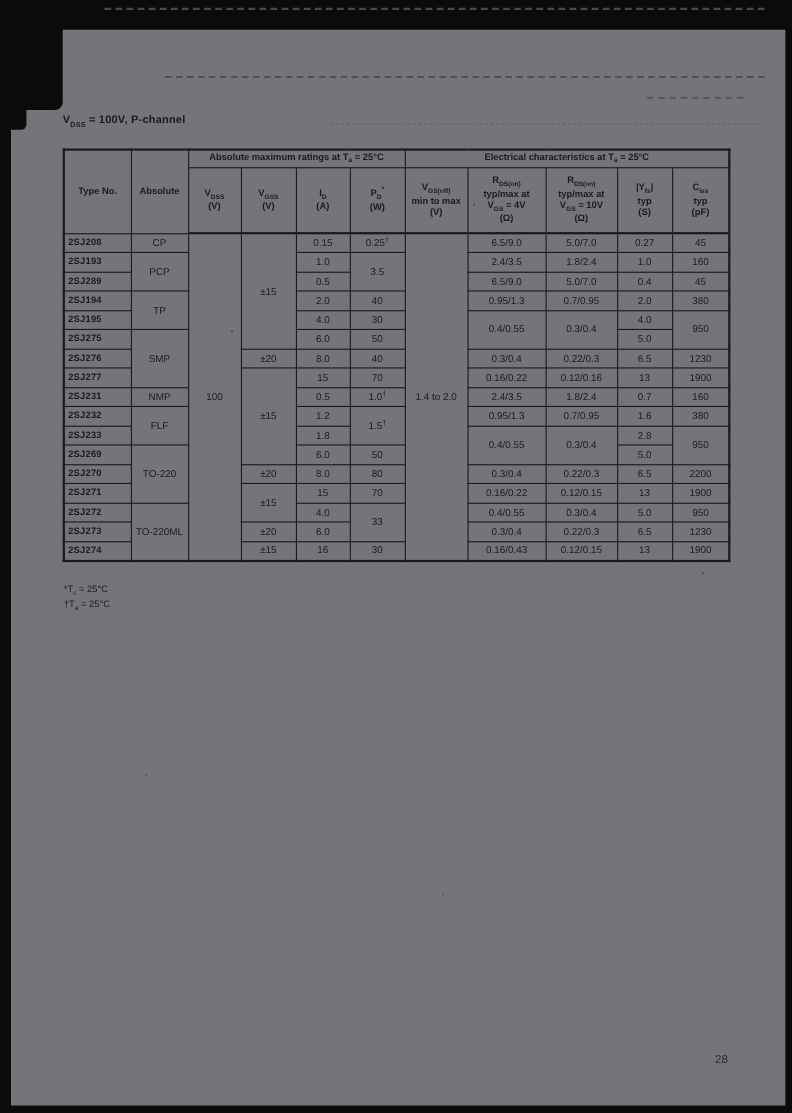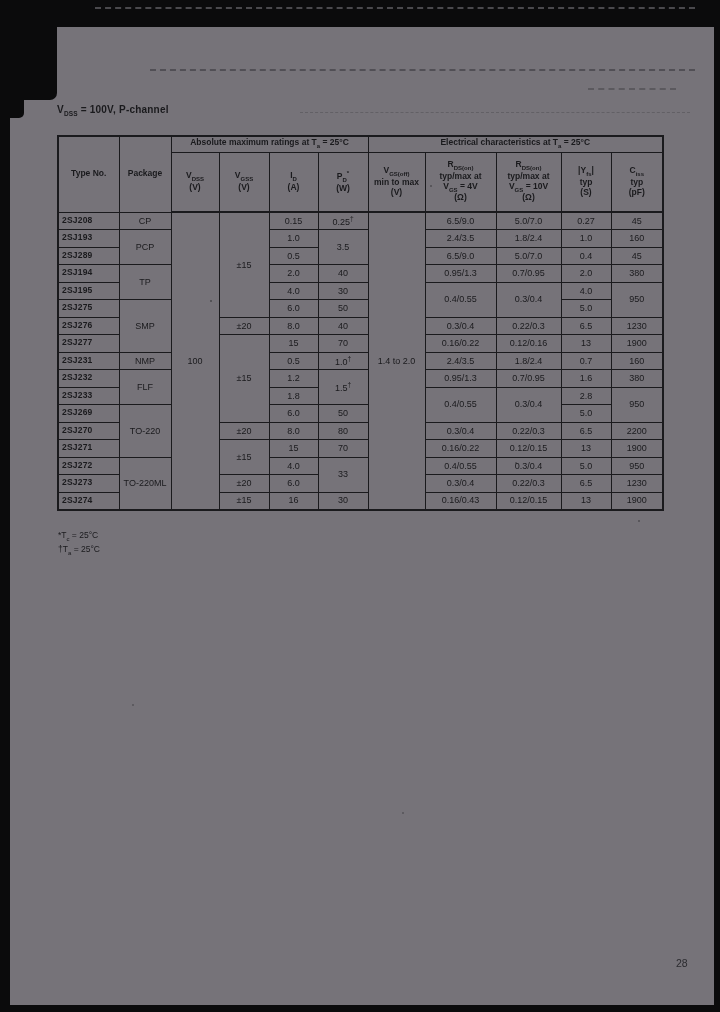--- a/index.html
+++ b/index.html
@@ -68,21 +68,21 @@
   td.col-type_no {
     text-align: left; padding-left: 3px;
     font-weight: bold; font-size: 8.5px; letter-spacing: .2px;
   }
   .footnote {
     position: absolute; left: 58px; z-index: 5;
     font-size: 8.5px; color: var(--ink);
   }
   .footnote sub { font-size: 6px; }
   .page-number {
-    position: absolute; left: 676px; top: 957px; z-index: 5;
+    position: absolute; left: 650px; top: 957px; z-index: 5;
     font-size: 10.5px; color: #2b2b2f;
   }
 </style>
 </head>
 <body>
 
 <div class="canvas">
   <div class="page"></div>
   <div class="corner-blob"></div>
   <div class="corner-blob2"></div>
@@ -107,21 +107,21 @@
           <col style="width:50px">
         <col style="width:57px">
           <col style="width:71px">
           <col style="width:65px">
         <col style="width:50px">
           <col style="width:52px">
       </colgroup>
       <thead>
         <tr class="row-group">
           <th rowspan="2">Type No.</th>
-          <th rowspan="2">Package</th>
+          <th rowspan="2">Absolute</th>
           <th colspan="4"><span>Absolute maximum ratings at T</span><sub>a</sub><span> = 25°C</span></th>
           <th colspan="5"><span>Electrical characteristics at T</span><sub>a</sub><span> = 25°C</span></th>
         </tr>
         <tr class="row-sub">
           <th><span>V</span><sub>DSS</sub><br><span>(V)</span></th>
           <th><span>V</span><sub>GSS</sub><br><span>(V)</span></th>
           <th><span>I</span><sub>D</sub><br><span>(A)</span></th>
           <th><span>P</span><sub>D</sub><sup>*</sup><br><span>(W)</span></th>
           <th><span>V</span><sub>GS(off)</sub><br><span>min to max</span><br><span>(V)</span></th>
           <th><span>R</span><sub>DS(on)</sub><br><span>typ/max at</span><br><span>V</span><sub>GS</sub><span> = 4V</span><br><span>(Ω)</span></th>

